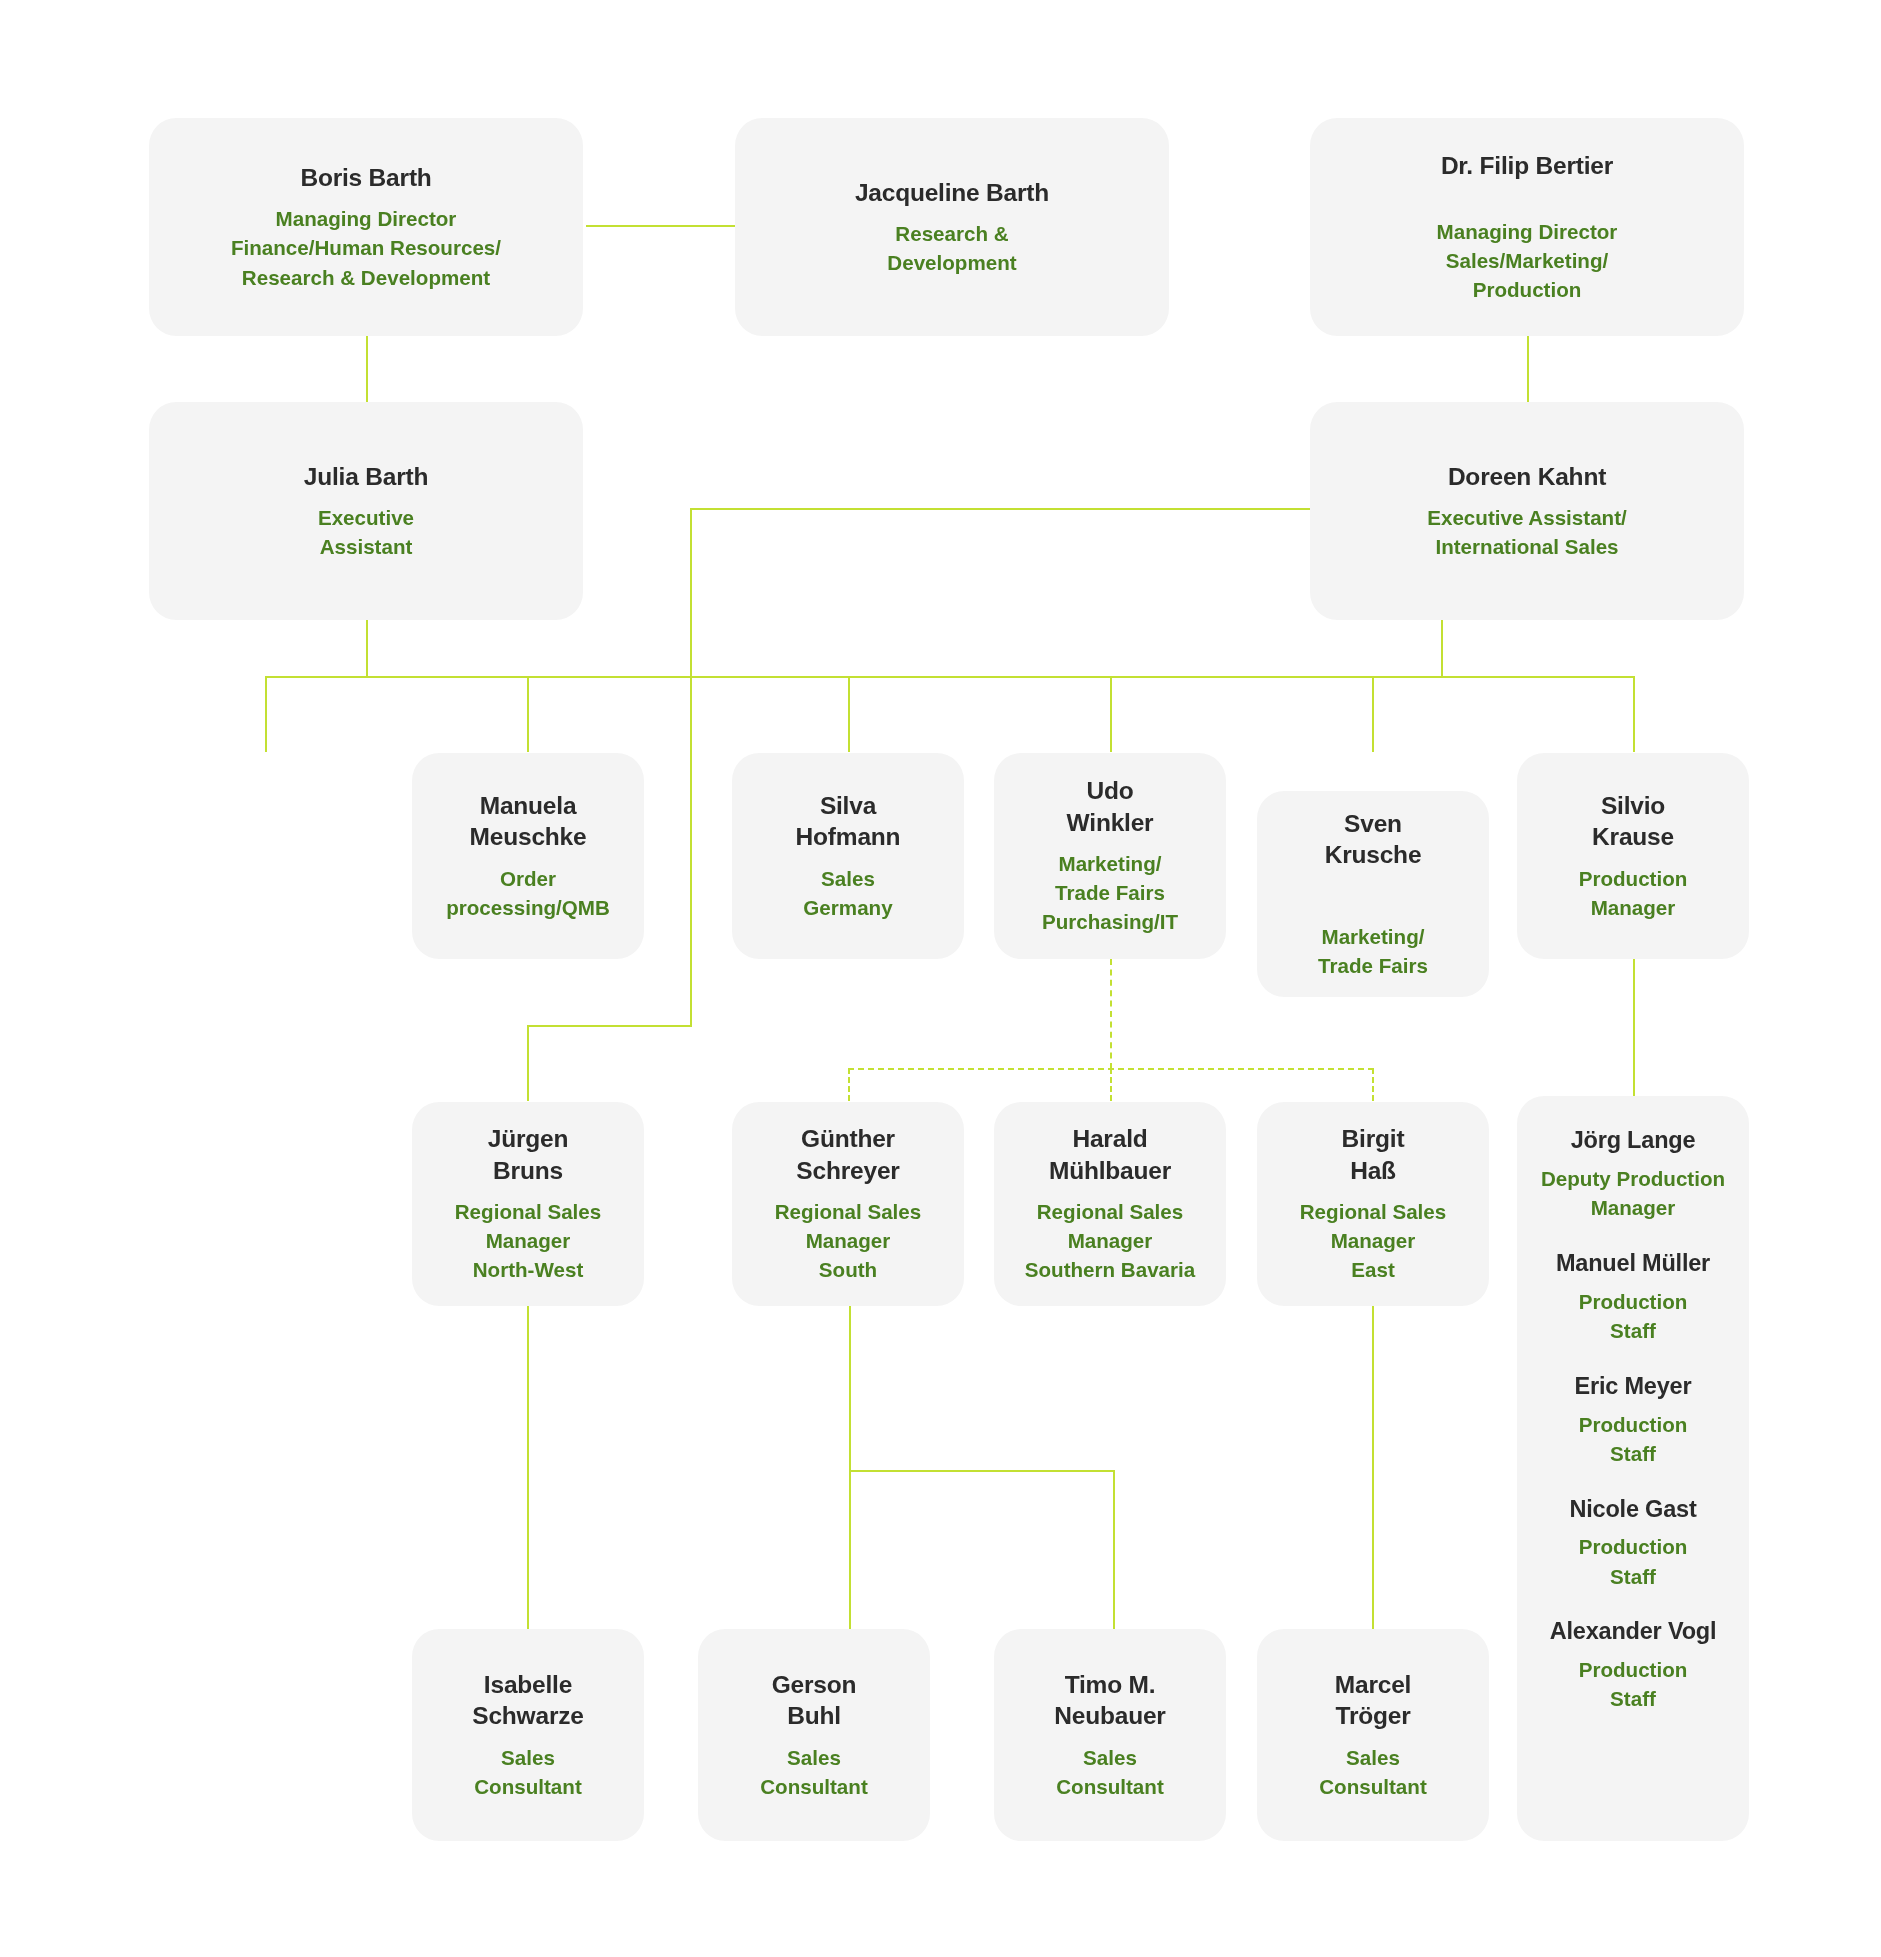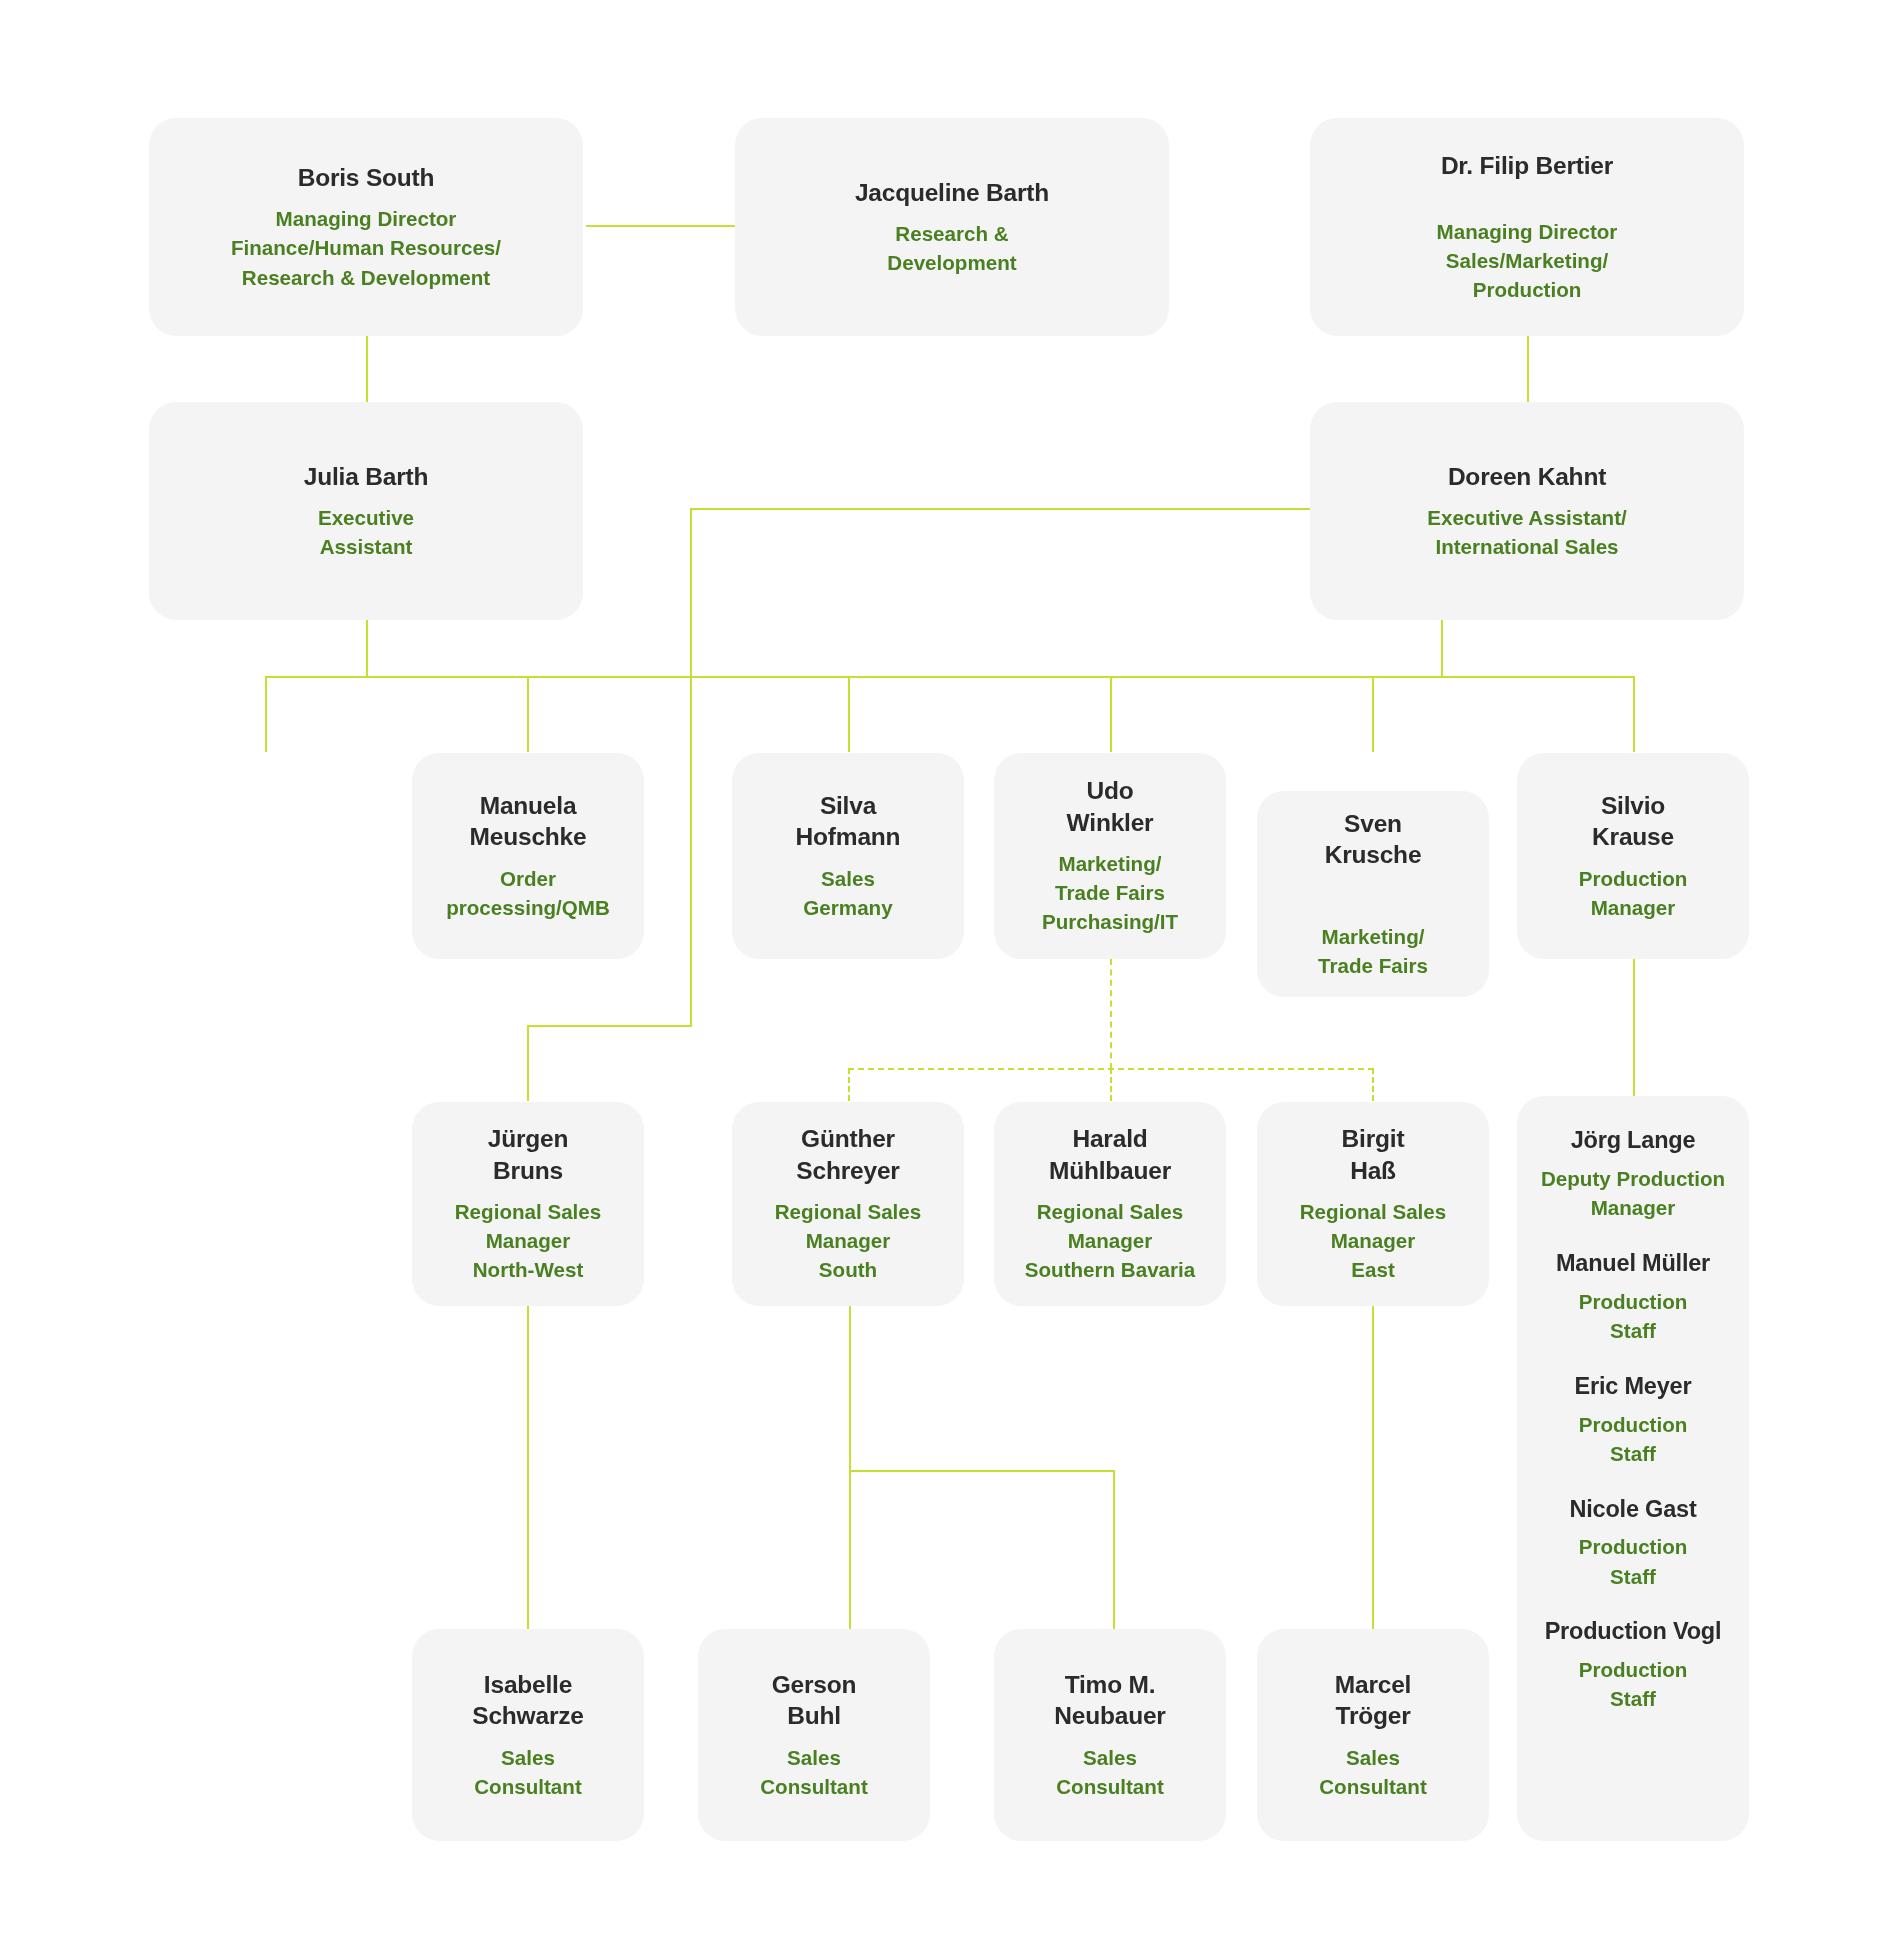--- a/index.html
+++ b/index.html
@@ -114,21 +114,21 @@
   <div class="conn v" style="left:527px; top:1306px; height:323px;"></div>
 
   <div class="conn v" style="left:849px; top:1306px; height:167px;"></div>
   <div class="conn h" style="left:849px; top:1470px; width:266px;"></div>
   <div class="conn v" style="left:849px;  top:1470px; height:159px;"></div>
   <div class="conn v" style="left:1113px; top:1470px; height:159px;"></div>
 
   <div class="conn v" style="left:1372px; top:1306px; height:323px;"></div>
 
   <div class="node" style="left:149px; top:118px; width:434px; height:218px;">
-    <div class="name">Boris South</div>
+    <div class="name">Boris Barth</div>
     <div class="role">Managing Director<br>Finance/Human Resources/<br>Research &amp; Development</div>
   </div>
 
   <div class="node" style="left:735px; top:118px; width:434px; height:218px;">
     <div class="name">Jacqueline Barth</div>
     <div class="role">Research &amp;<br>Development</div>
   </div>
 
   <div class="node" style="left:1310px; top:118px; width:434px; height:218px;gap:25px;">
     <div class="name">Dr. Filip Bertier</div>
@@ -202,21 +202,21 @@
     </div>
     <div class="person">
       <div class="name">Eric Meyer</div>
       <div class="role">Production<br>Staff</div>
     </div>
     <div class="person">
       <div class="name">Nicole Gast</div>
       <div class="role">Production<br>Staff</div>
     </div>
     <div class="person">
-      <div class="name">Production Vogl</div>
+      <div class="name">Alexander Vogl</div>
       <div class="role">Production<br>Staff</div>
     </div>
   </div>
 
   <div class="node" style="left:412px; top:1629px; width:232px; height:212px;">
     <div class="name">Isabelle<br>Schwarze</div>
     <div class="role">Sales<br>Consultant</div>
   </div>
 
   <div class="node" style="left:698px; top:1629px; width:232px; height:212px;align-items:center;">

